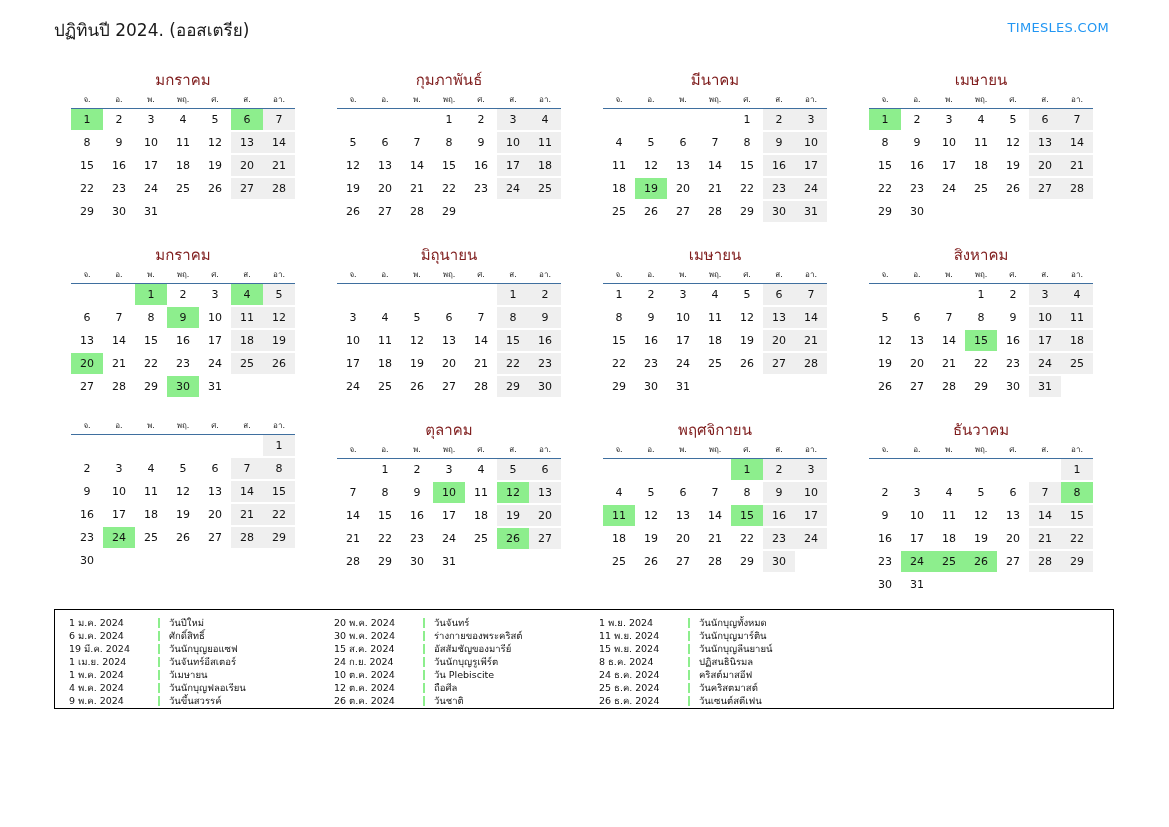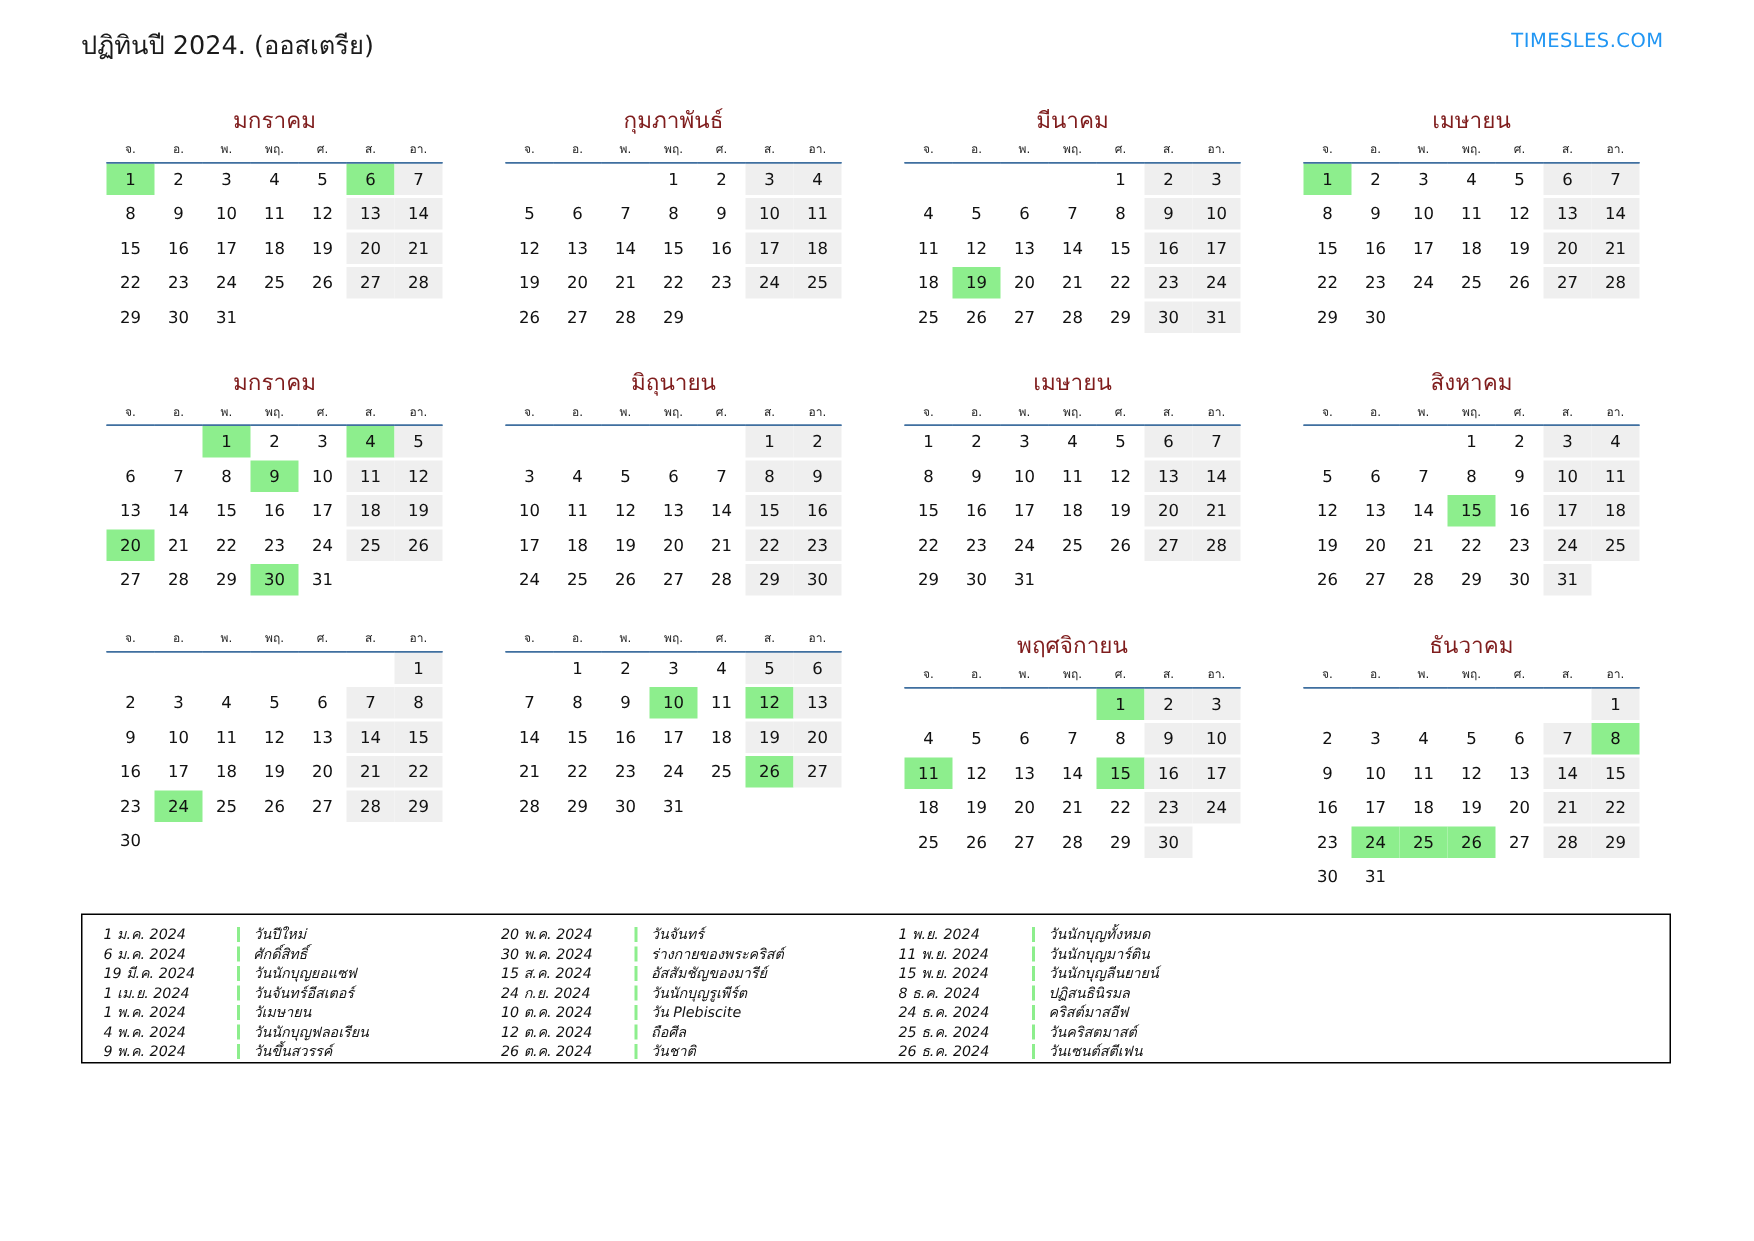--- a/index.html
+++ b/index.html
@@ -48,21 +48,21 @@
     font-size: 11px; color: #111;
   }
   td .cell { display: block; width: 32px; height: 21px; line-height: 21px; margin: 0 auto; }
   td.we .cell { background: #efefef; }
   td.hol .cell { background: #8dee8d; }
   td.empty .cell { background: transparent; }
 
   
   .legend {
     position: absolute; left: 54px; top: 609px; width: 1060px; height: 100px;
-    border: 1px solid #000; background: #fff; font-style: italic;
+    border: 1px solid #000; background: #fff;
   }
   .legend-inner {
     display: grid; grid-template-columns: repeat(4, 265px);
     padding: 6px 0 0 0; height: 100%;
   }
   .legend-col { padding-left: 14px; }
   .legend-row { display: flex; align-items: center; height: 13px; }
   .lg-date { width: 86px; font-size: 9.5px; color: #111; white-space: nowrap; }
   .lg-bar { width: 8px; display: flex; justify-content: center; }
   .lg-bar i { display: block; width: 2px; height: 10px; background: #8dee8d; }
@@ -1292,20 +1292,21 @@
                 <span class="cell"></span>
               </td>
               <td class="empty">
                 <span class="cell"></span>
               </td>
             </tr>
           </tbody>
         </table>
       </div>
       <div class="month">
+        <div class="month-name">ตุลาคม</div>
         <table class="cal">
           <thead>
             <tr class="dowrow">
               <th>จ.</th>
               <th>อ.</th>
               <th>พ.</th>
               <th>พฤ.</th>
               <th>ศ.</th>
               <th>ส.</th>
               <th>อา.</th>

